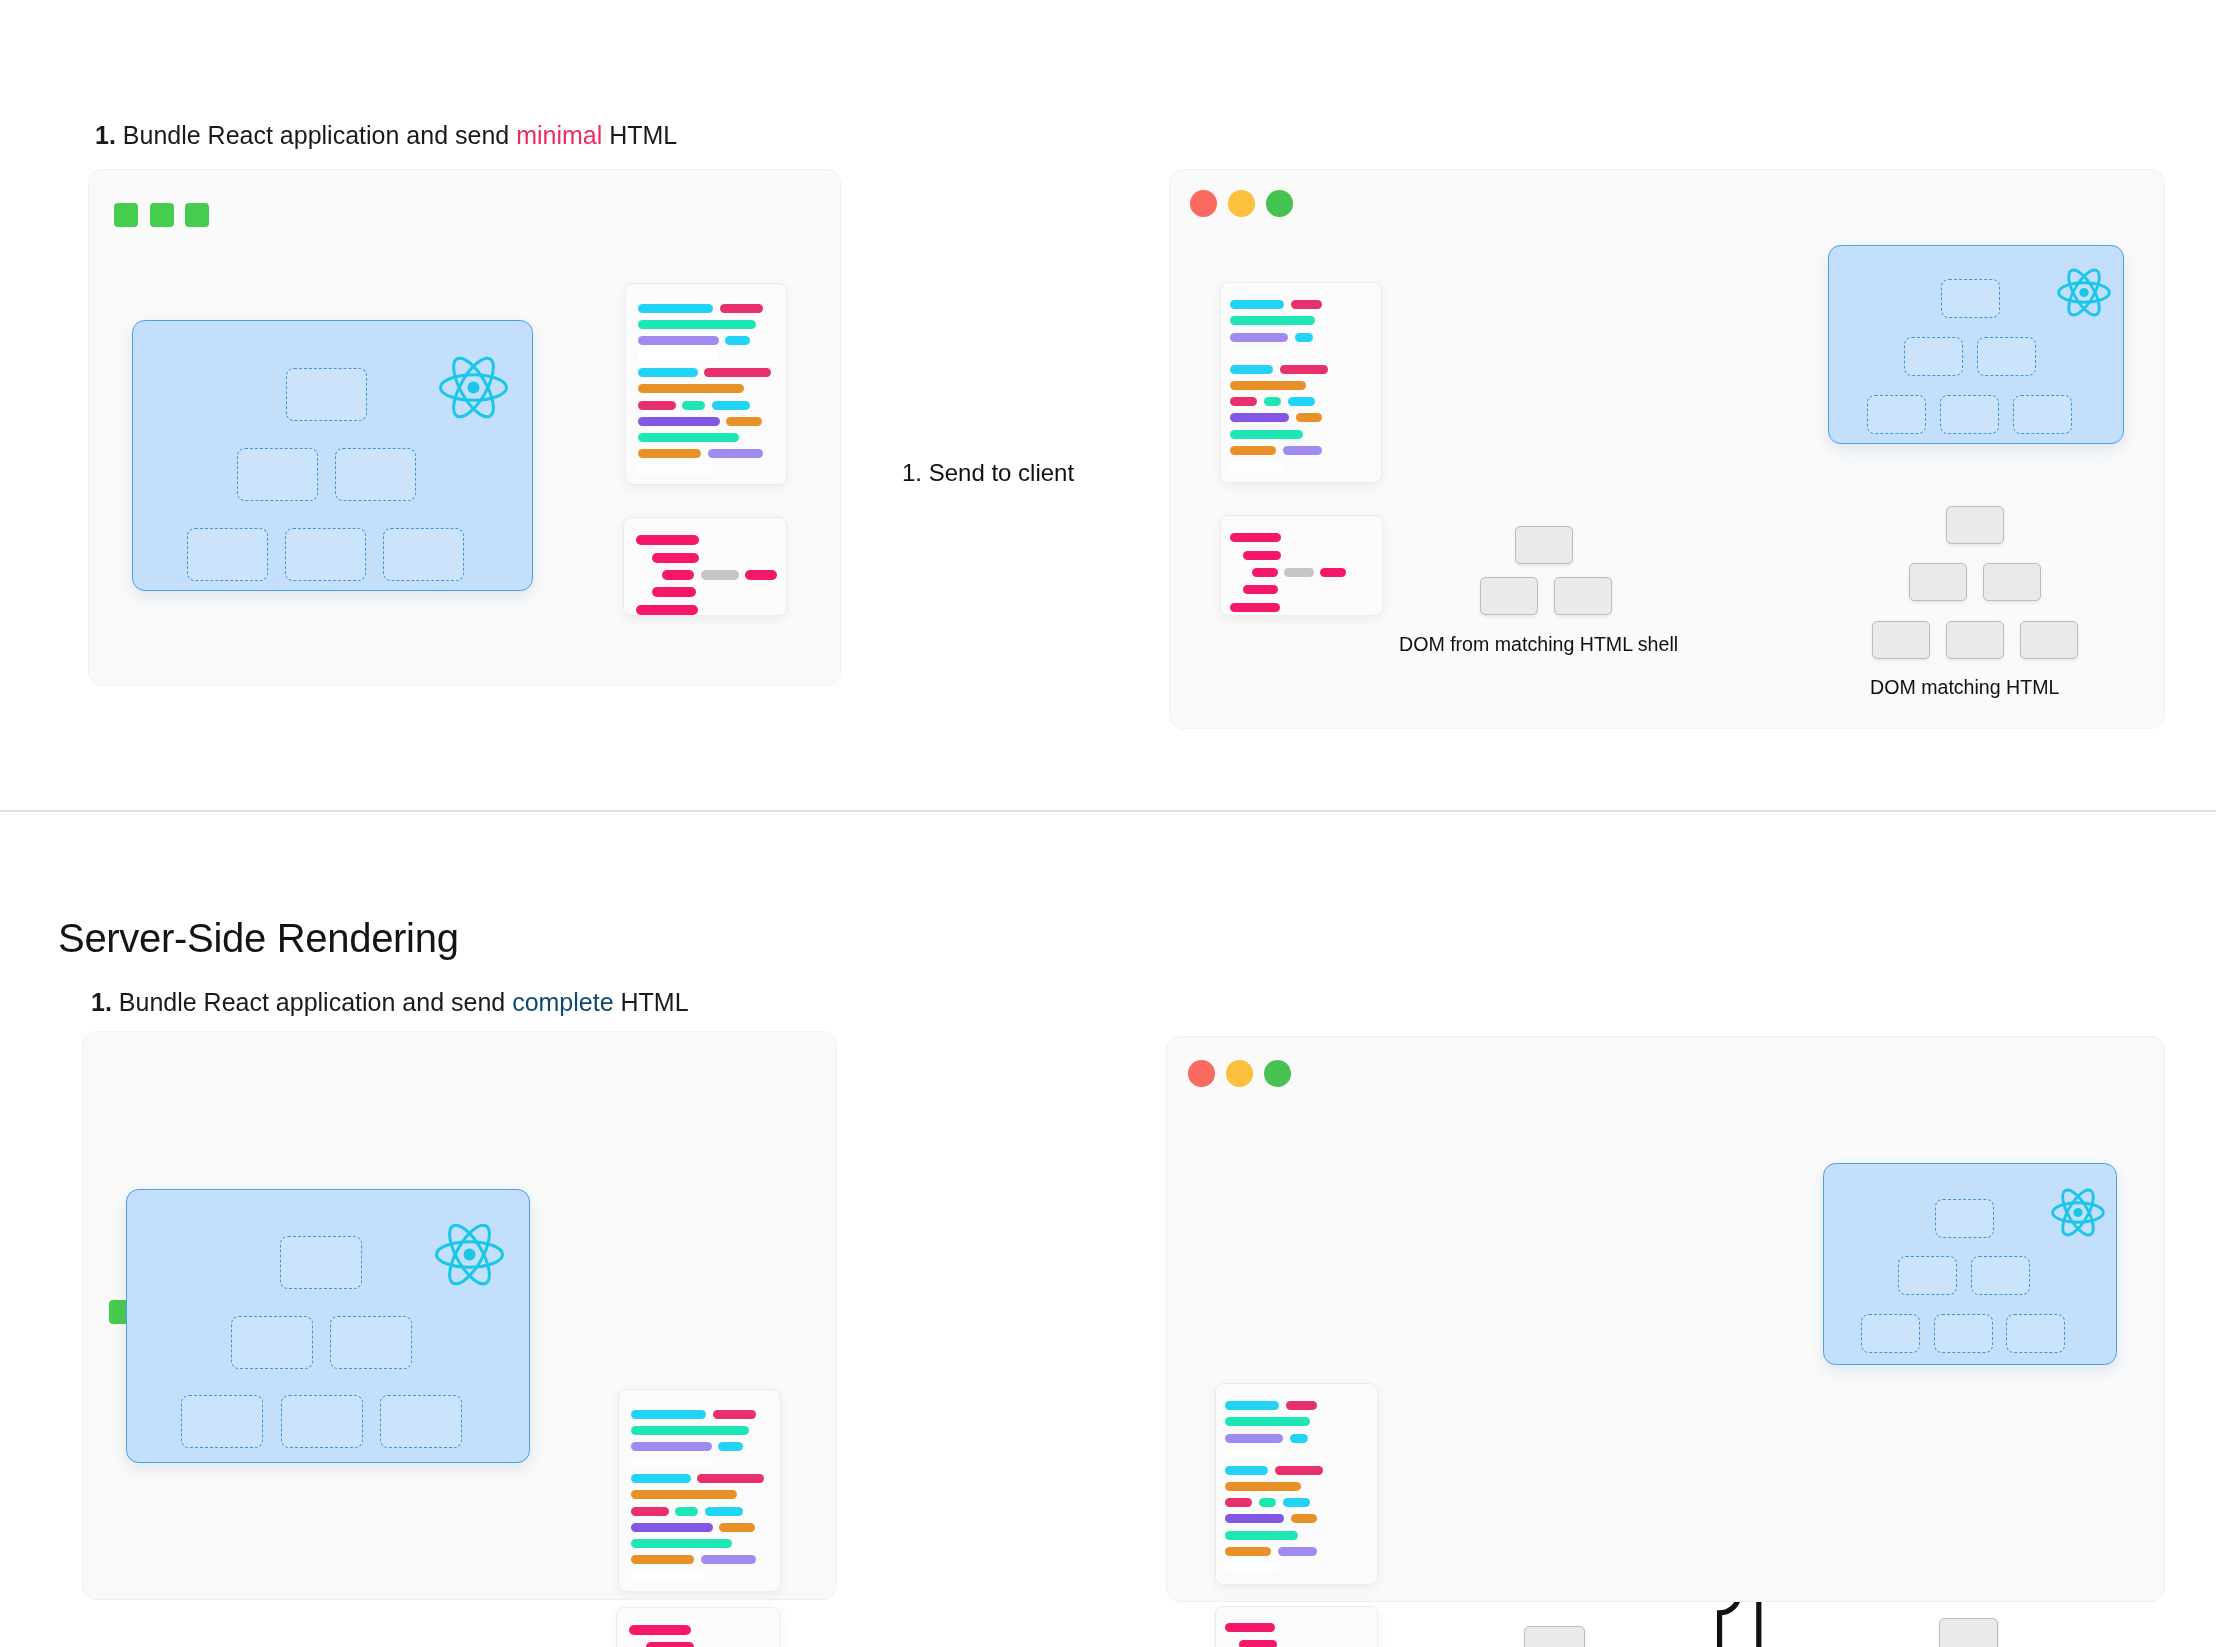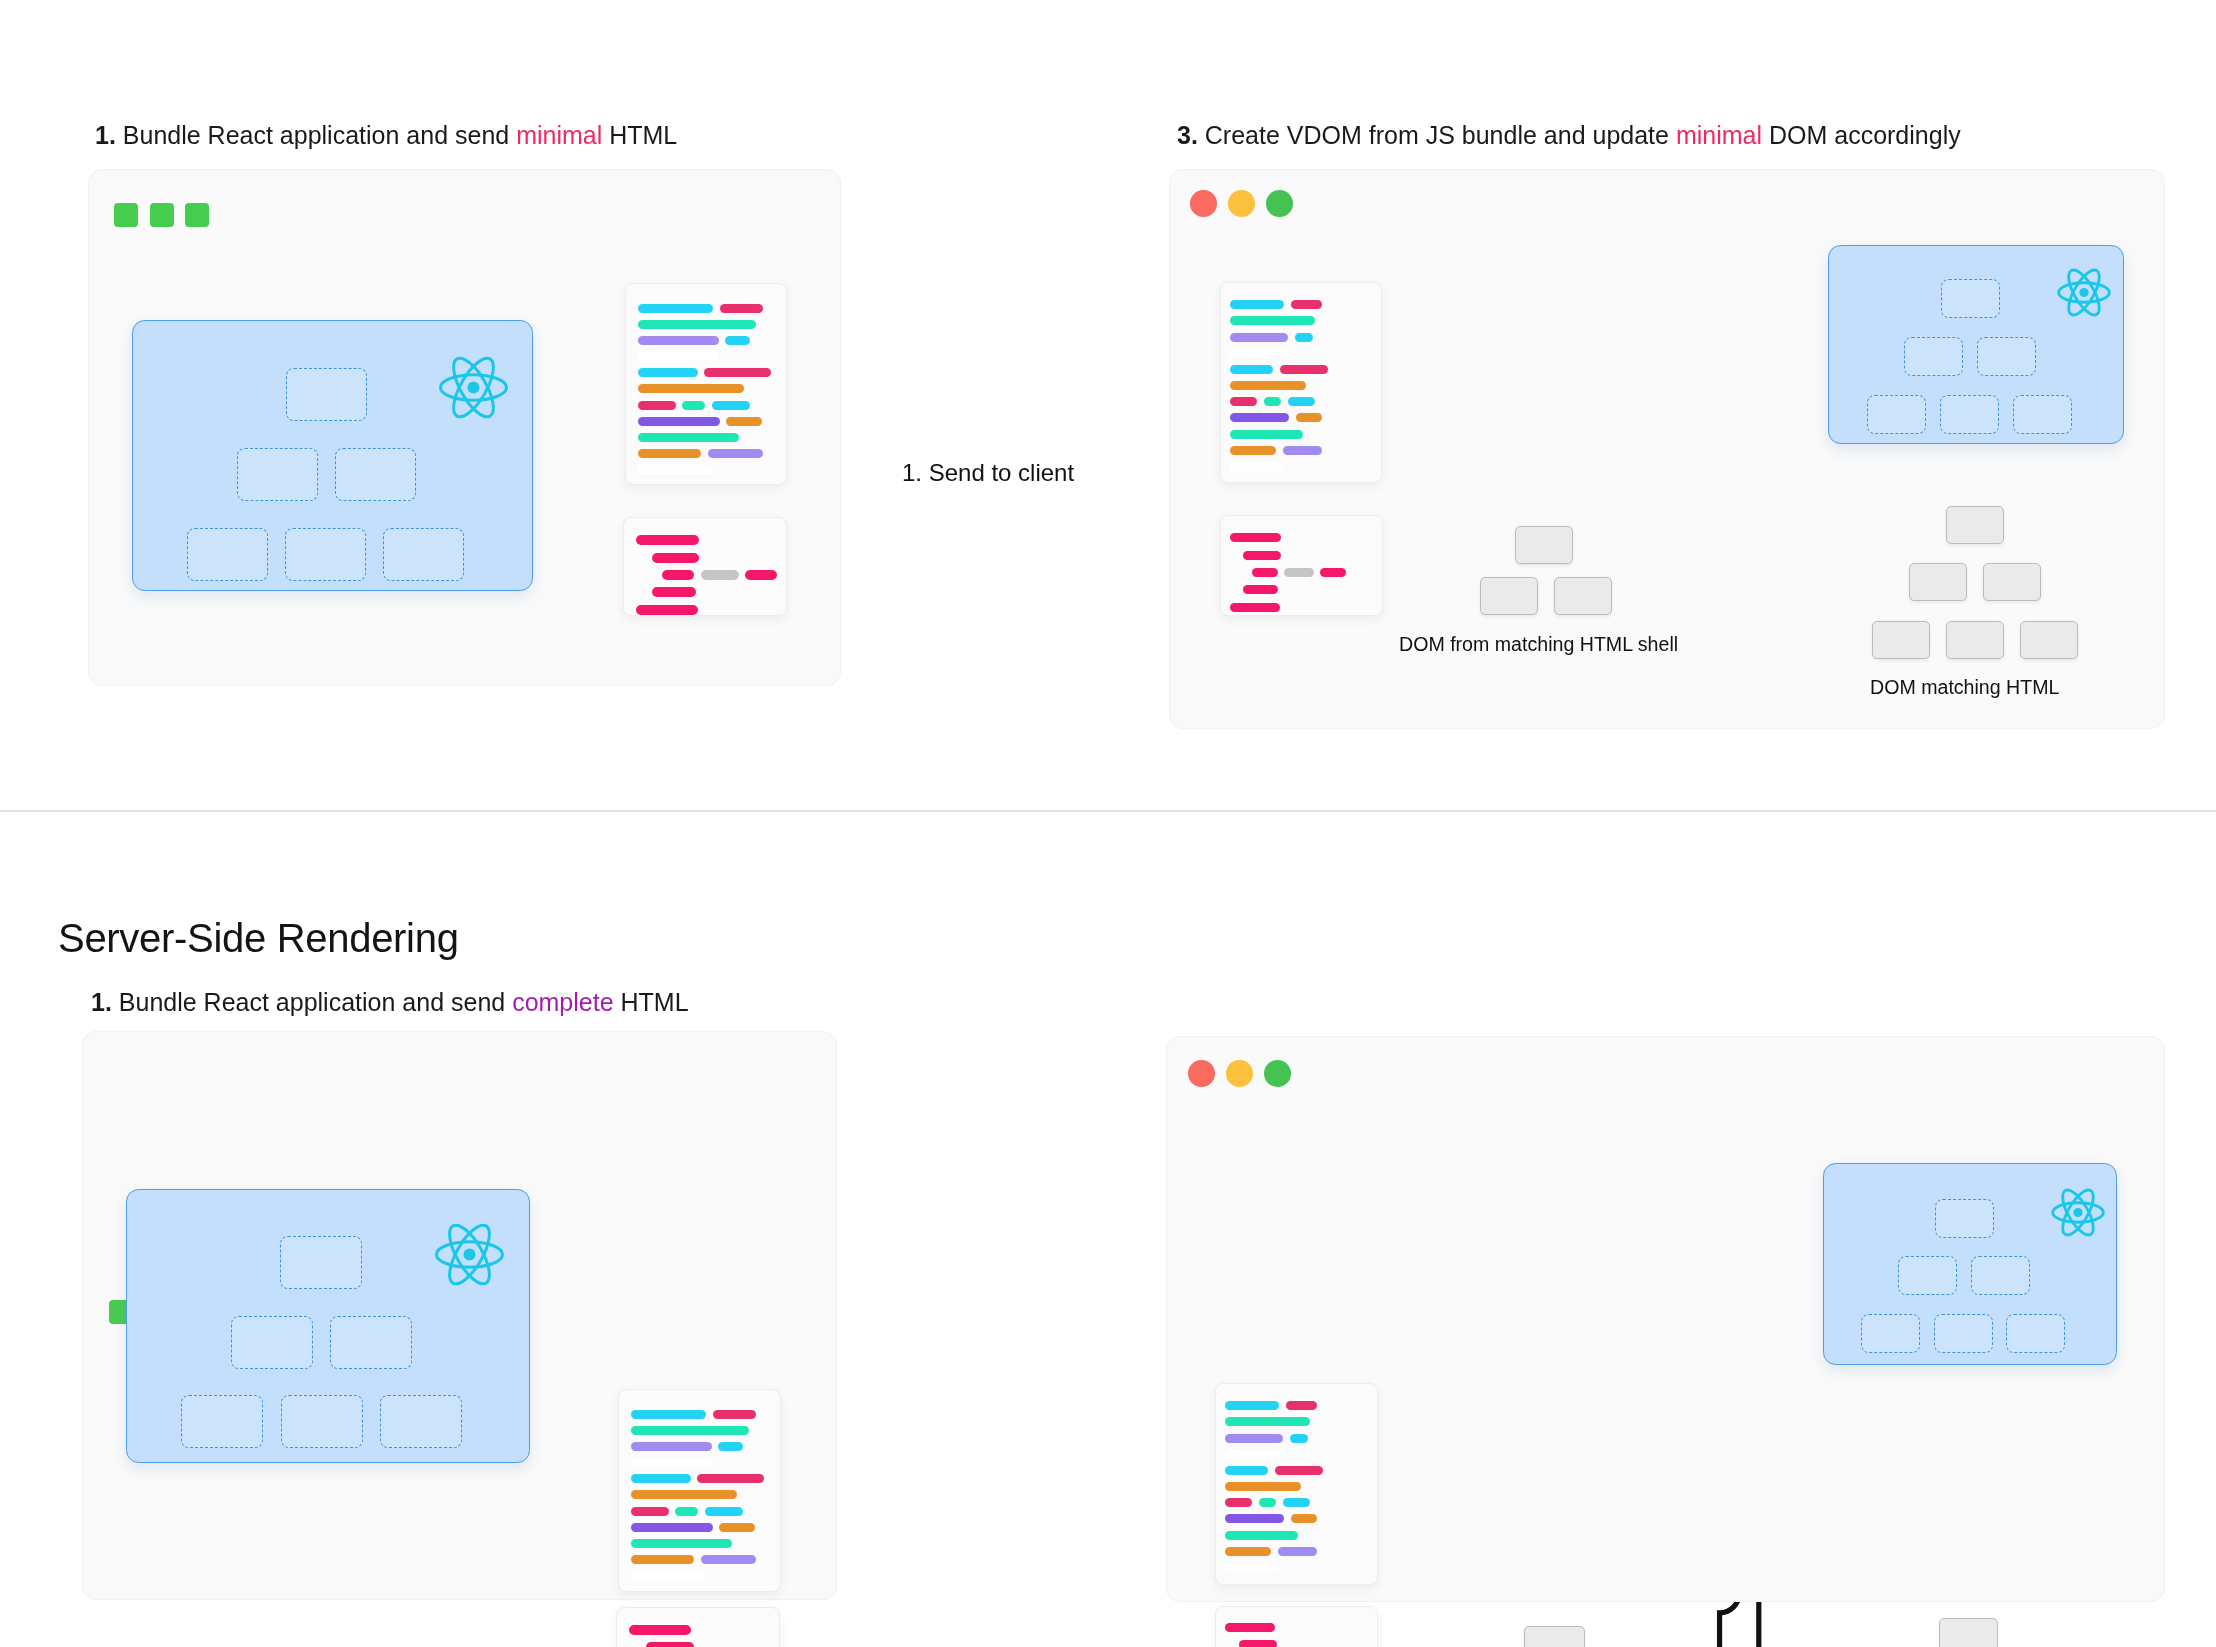--- a/index.html
+++ b/index.html
@@ -26,21 +26,21 @@
     letter-spacing: -0.3px; white-space: nowrap;
   }
 
   .step-label {
     position: absolute;
     font-size: 25px; font-weight: 400; color: #1a1a1a;
     white-space: nowrap;
   }
   .step-label .num { font-weight: 700; }
   .hl-pink { color: #ef2a63; }
-  .hl-teal { color: #a21caf; }
+  .hl-teal { color: #0c4a6e; }
 
   
   .panel {
     position: absolute;
     background: #fafafa;
     border: 1.2px solid #f1f1f1;
     border-radius: 14px;
   }
   .panel-inner-shadow {
     position:absolute; inset:0; border-radius:14px;
@@ -109,23 +109,20 @@
 
 <div class="page">
 
   <div class="section" id="section-csr">
 
 
     <div class="step-label" style="left:95px; top:121px;">
       <span class="num">1.</span><span> Bundle React application and send </span><span class="hl-pink">minimal</span><span> HTML</span>
     </div>
 
-    <div class="step-label" style="left:1177px; top:121px;">
-      <span class="num">3.</span><span> Create VDOM from JS bundle and update </span><span class="hl-pink">minimal</span><span> DOM accordingly</span>
-    </div>
 
     <div class="panel" style="left:88px; top:169px; width:753px; height:517px;">
       <div class="panel-inner-shadow"></div>
     </div>
 
     <div class="dots" style="left:114px; top:203px;">
       <div class="sq"></div>
       <div class="sq"></div>
       <div class="sq"></div>
     </div>

